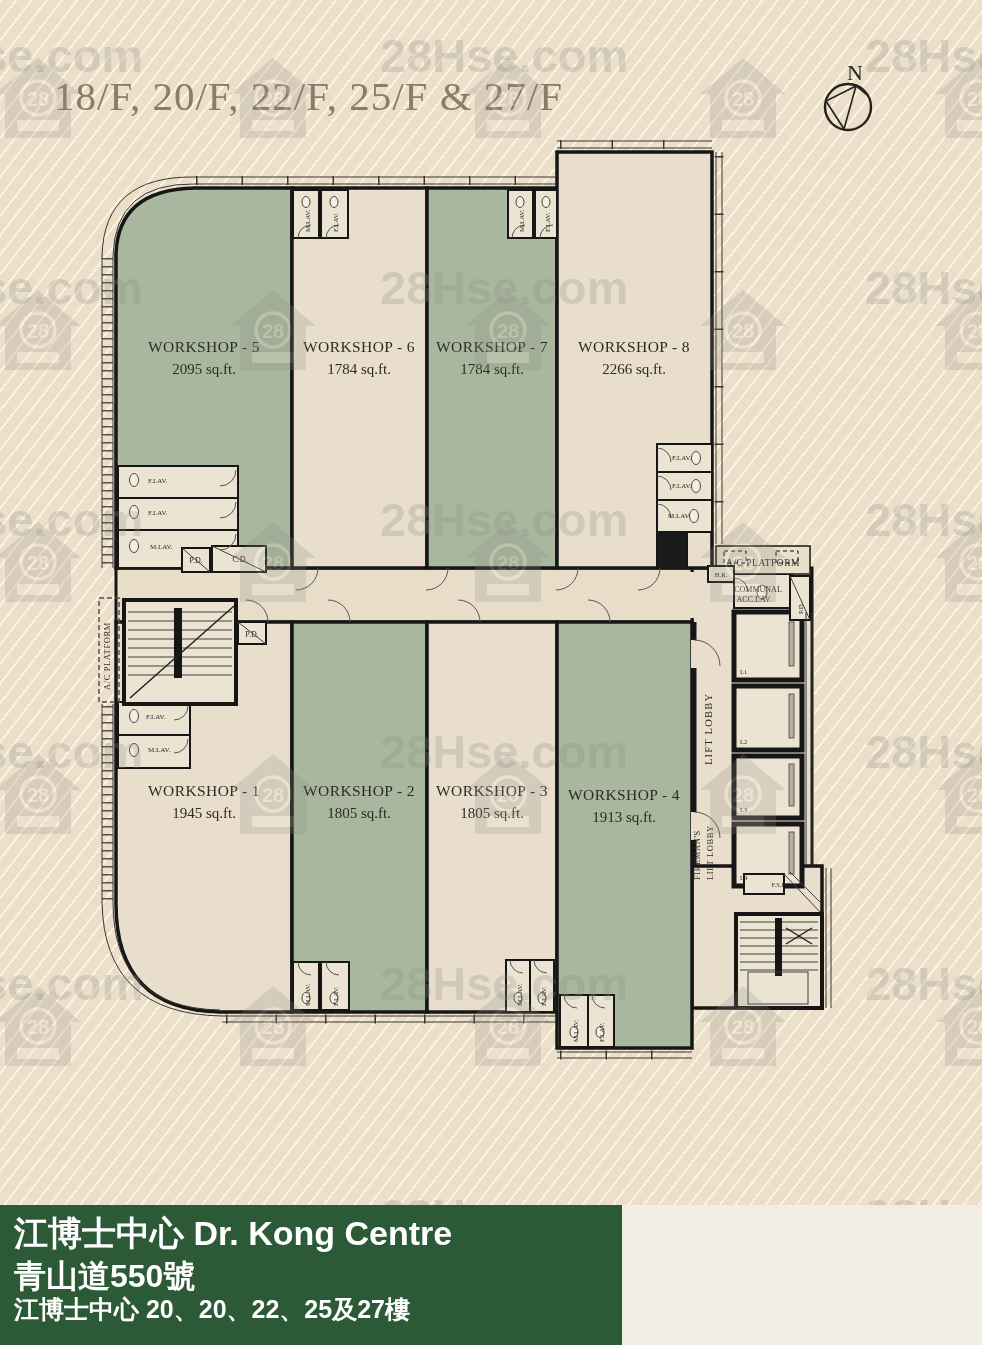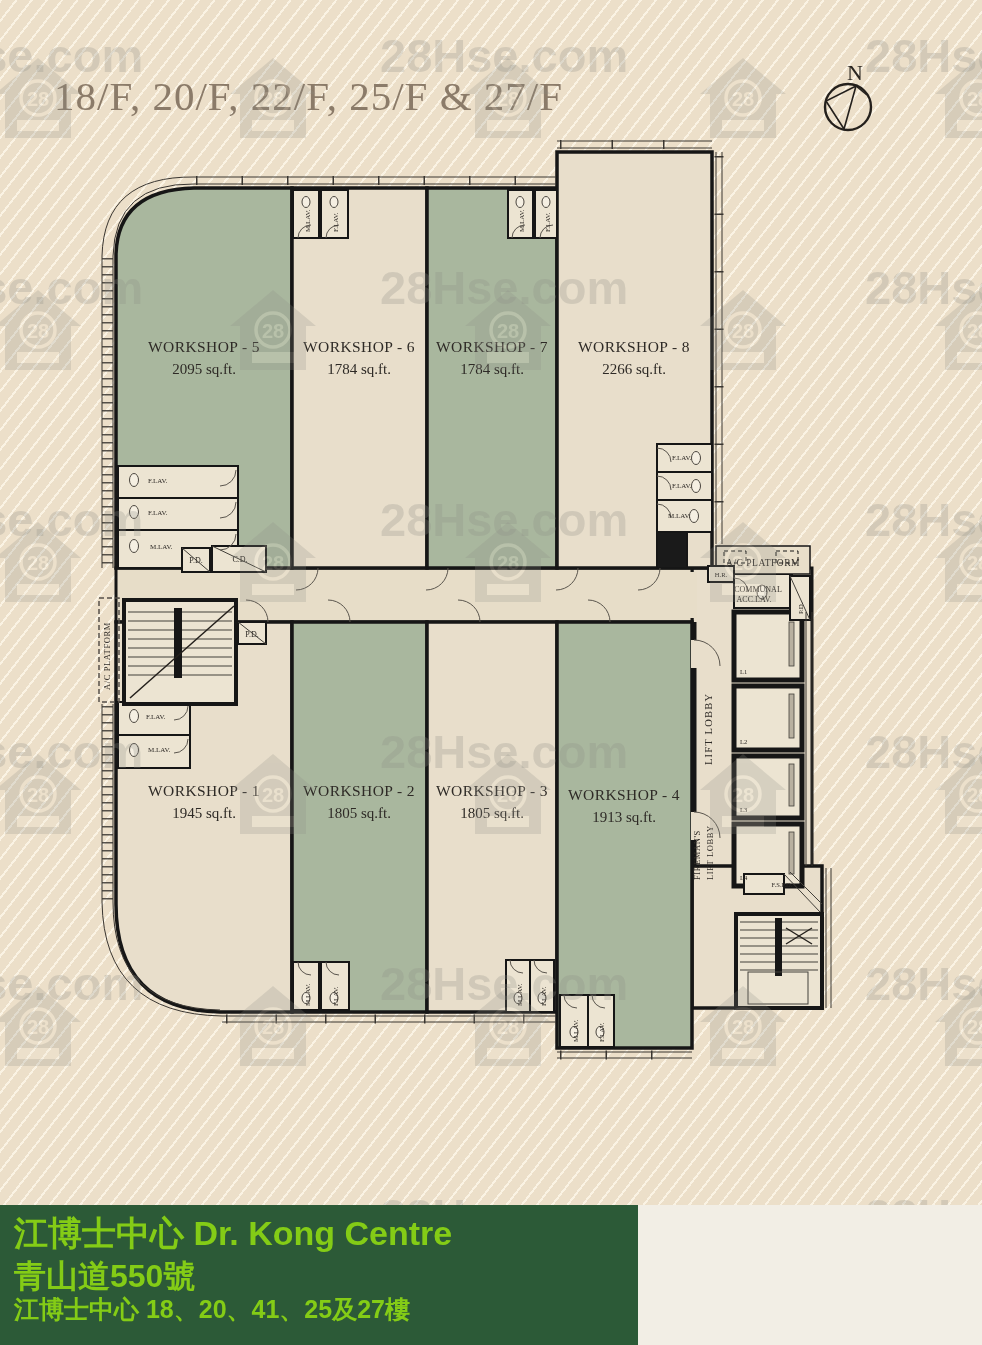--- a/index.html
+++ b/index.html
@@ -24,21 +24,21 @@
   .lbl-area { font-size:15px; }
   .lbl-sm  { font-size:8px;  fill:#46413a; }
   .lbl-xs  { font-size:7px;  fill:#46413a; }
   .lbl-xxs { font-size:6.5px; fill:#46413a; }
   .lbl-md  { font-size:9.5px; fill:#3c3831; letter-spacing:.5px; }
   .lbl-rot { font-size:10.5px; letter-spacing:1.2px; fill:#3c3831; }
   .lbl-rot2{ font-size:8.5px; letter-spacing:.6px; fill:#3c3831; }
   
   .footer { position:absolute; left:0; top:1205px; width:982px; height:140px; background:#f2eee5; }
   .footer-green { position:absolute; left:0; top:0; width:622px; height:140px; background:#2c5a37;
-    color:#84cc16; font-family:"Liberation Sans", sans-serif;padding-left:16px; }
+    color:#ffffff; font-family:"Liberation Sans", sans-serif; }
   .fg-line { position:absolute; left:14px; white-space:nowrap; font-weight:bold; }
   .fg-1 { top:6px;  font-size:34px; }
   .fg-2 { top:50px; font-size:32px; }
   .fg-3 { top:88px; font-size:25px; }
 </style>
 </head>
 <body>
 
 <div class="page">
 
@@ -374,18 +374,18 @@
       <use href="#wm-brand-g" x="-105" y="1232"></use>
         <use href="#wm-brand-g" x="380" y="1232"></use>
         <use href="#wm-brand-g" x="865" y="1232"></use>
     </g>
   </svg>
 
   <div class="footer">
     <div class="footer-green">
       <div class="fg-line fg-1">江博士中心 Dr. Kong Centre</div>
       <div class="fg-line fg-2">青山道550號</div>
-      <div class="fg-line fg-3">江博士中心 18、20、41、25及27樓</div>
+      <div class="fg-line fg-3">江博士中心 20、20、22、25及27樓</div>
     </div>
 
   </div>
 
 </div>
 
 </body></html>

